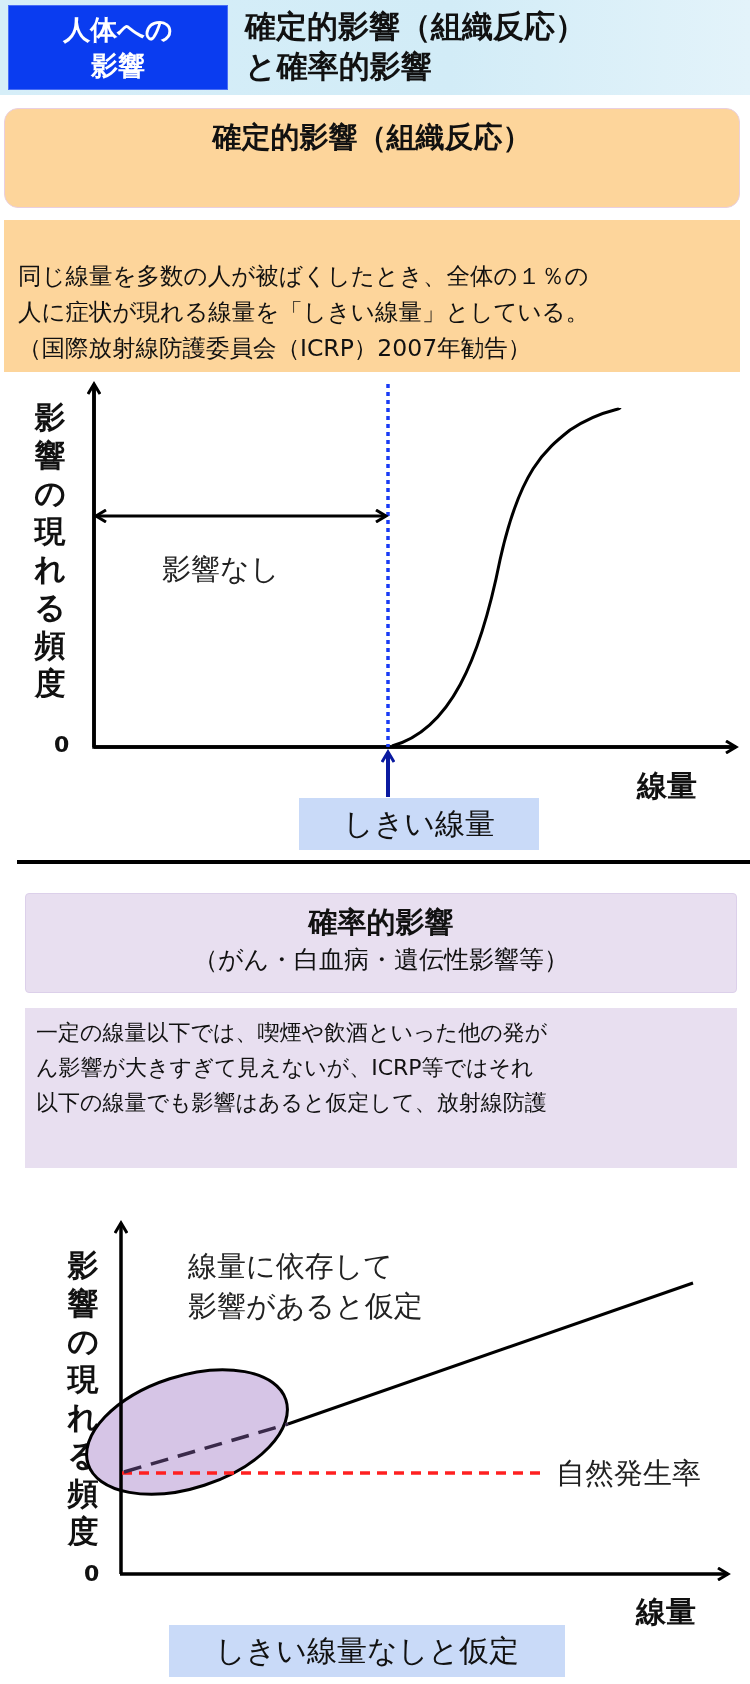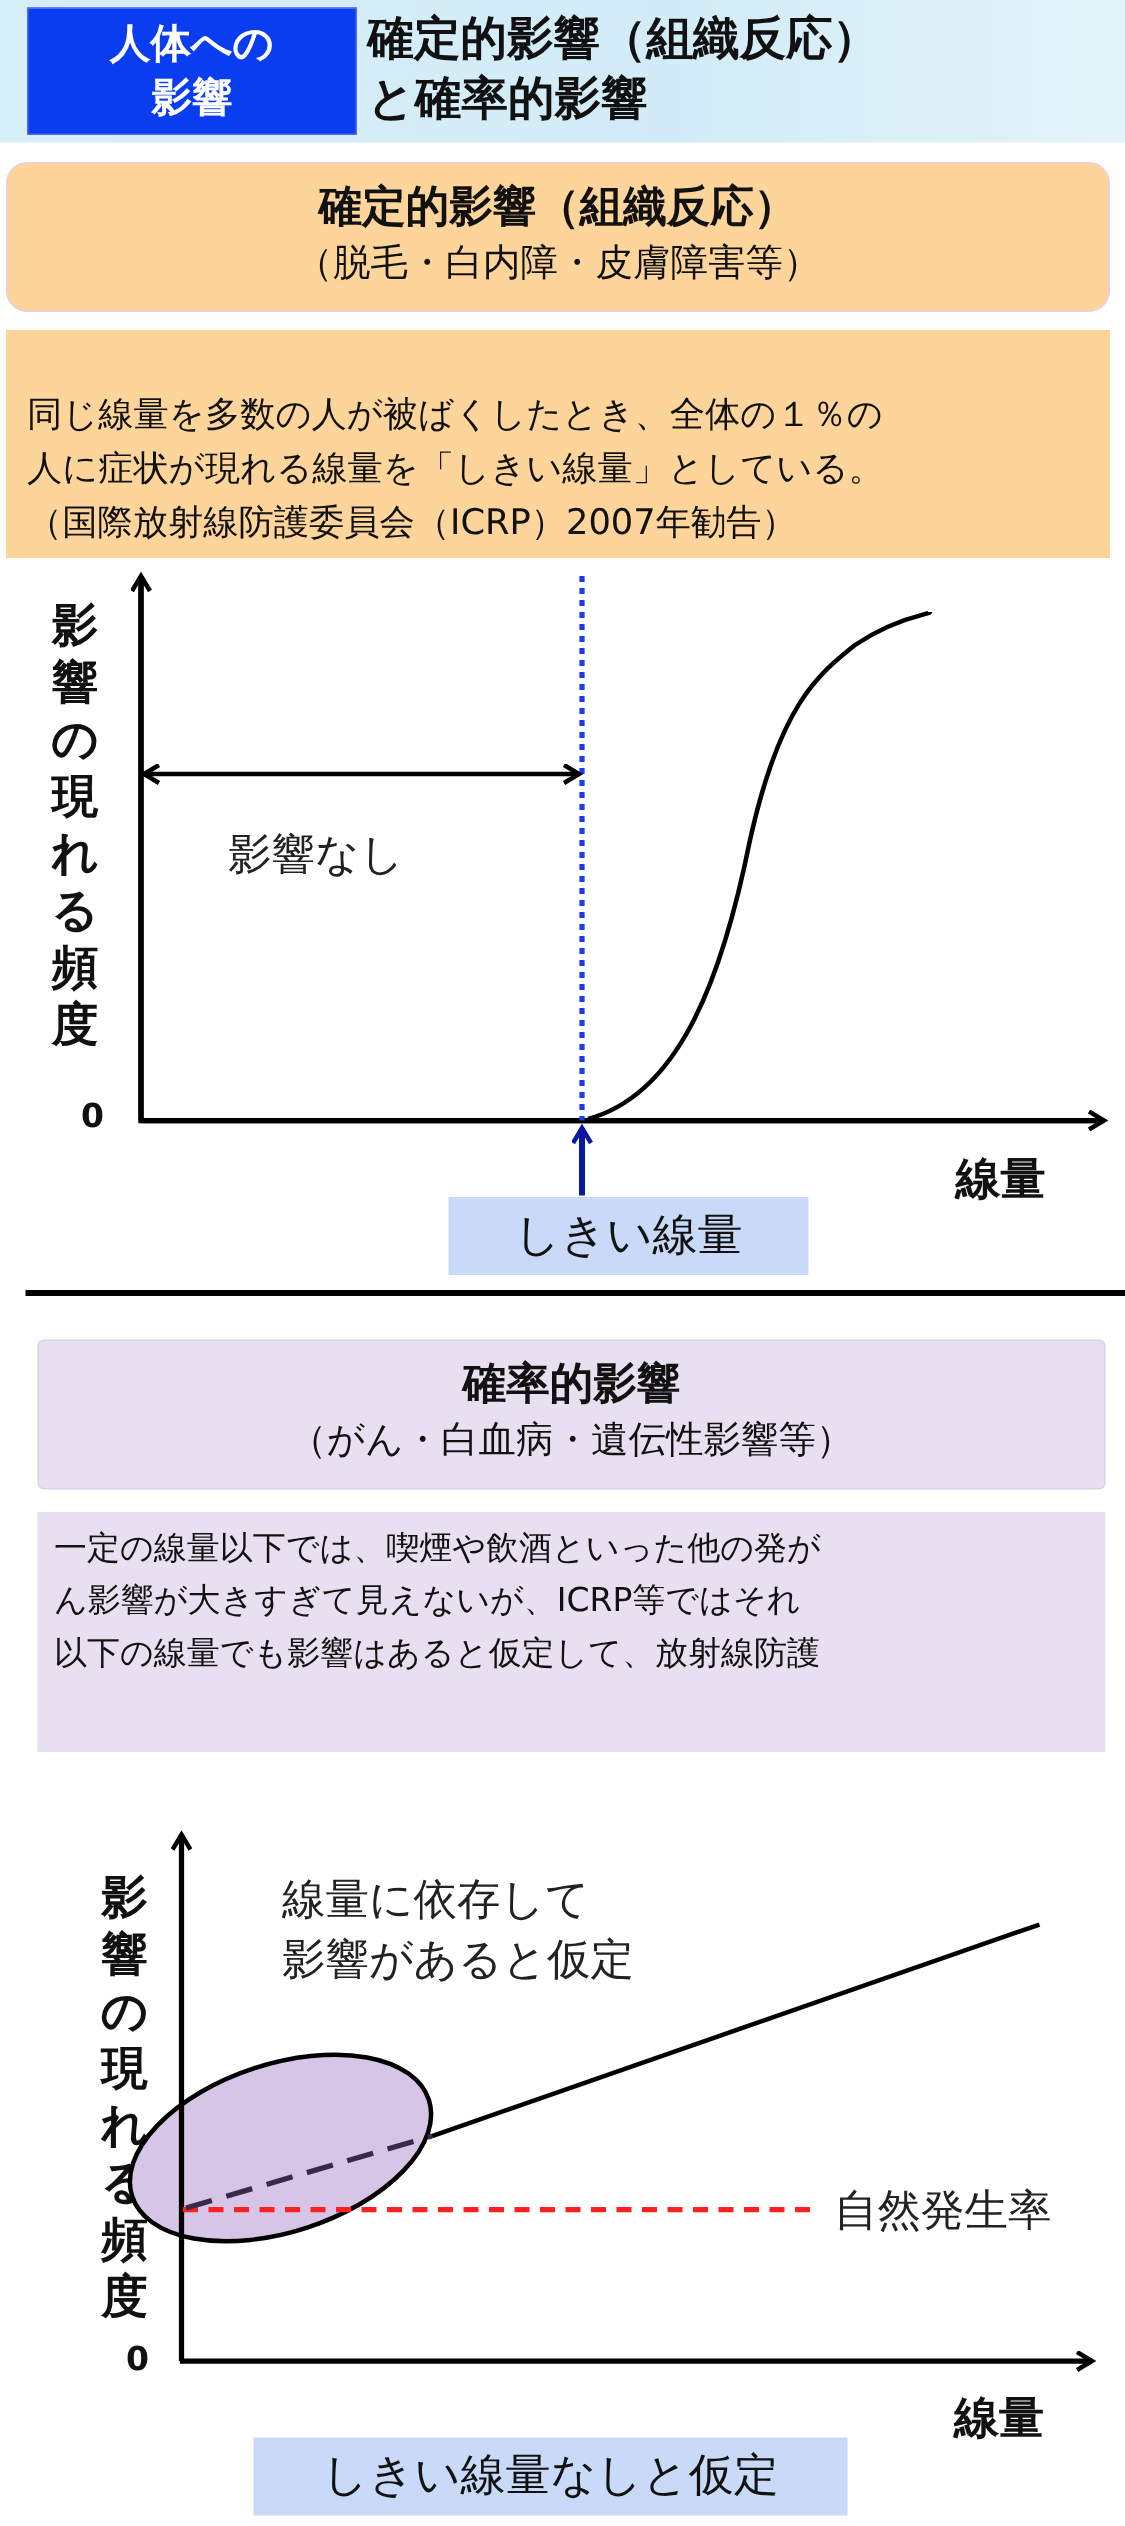--- a/index.html
+++ b/index.html
@@ -1,21 +1,21 @@
 <!DOCTYPE html>
 <html><head>
 <meta charset="utf-8">
 <style>
   * { box-sizing: border-box; margin: 0; padding: 0; }
   html, body { width: 750px; height: 1684px; background: #ffffff; overflow: hidden; }
   body { position: relative; font-family: "DejaVu Sans", "Liberation Sans", sans-serif; color: #111; }
 
   .header { position: absolute; left: 0; top: 0; width: 750px; height: 95px;
     background: linear-gradient(90deg, #d6eef8 0%, #d2ecf7 60%, #e3f3fa 100%); }
-  .header-badge { position: absolute; left: 18px; top: 5px; width: 220px; height: 85px;
+  .header-badge { position: absolute; left: 8px; top: 5px; width: 220px; height: 85px;
     background: #0a3cf0; color: #fff; font-weight: bold; font-size: 27px; line-height: 36px;
     text-align: center; padding-top: 6px; border: 1px solid #4a6ef5; }
   .header-title { position: absolute; left: 245px; top: 6px; font-size: 31px; font-weight: bold;
     line-height: 40px; color: #111; }
 
   .box-orange { position: absolute; left: 4px; top: 108px; width: 736px; height: 100px;
     background: #fdd59b; border: 1px solid #e9cfe0; border-radius: 14px; text-align: center; }
   .box-title { font-size: 29px; font-weight: bold; line-height: 40px; padding-top: 8px; }
   .box-sub { font-size: 25px; line-height: 36px; }
 
@@ -45,21 +45,20 @@
     <div>影響</div>
   </div>
   <div class="header-title">
     <div>確定的影響（組織反応）</div>
     <div>と確率的影響</div>
   </div>
 </div>
 
 <div class="box-orange">
   <div class="box-title">確定的影響（組織反応）</div>
-  <div class="box-sub">（脱毛・白内障・皮膚障害等）</div>
 </div>
 <div class="note-orange">
   <div>同じ線量を多数の人が被ばくしたとき、全体の１％の</div>
   <div>人に症状が現れる線量を「しきい線量」としている。</div>
   <div>（国際放射線防護委員会（ICRP）2007年勧告）</div>
 </div>
 
 <div class="ylabel" style="left:30px; top:398px;">
   <div>影</div>
     <div>響</div>
@@ -91,21 +90,21 @@
 
   <line x1="388" y1="384" x2="388" y2="747" stroke="#1a3cf5" stroke-width="3.5" stroke-dasharray="4,4"></line>
 
   <line x1="96" y1="516" x2="386" y2="516" stroke="#000" stroke-width="3" marker-start="url(#ahs)" marker-end="url(#ah)"></line>
 
   <path d="M392,746 C450,730 480,660 500,560 C520,470 545,450 570,430 C600,410 620,410 620,408" fill="none" stroke="#000" stroke-width="3"></path>
 
   <line x1="388" y1="797" x2="388" y2="752" stroke="#0a1aa0" stroke-width="4" marker-end="url(#ahb)"></line>
 </svg>
 
-<div class="annot" style="left:152px; top:549px;">影響なし</div>
+<div class="annot" style="left:162px; top:549px;">影響なし</div>
 <div class="xlabel" style="left:637px; top:766px;">線量</div>
 <div class="tag-blue" style="left:268px; top:798px; width:240px;margin-left:31px;">しきい線量</div>
 
 <div class="divider"></div>
 
 <div class="box-purple">
   <div class="box-title">確率的影響</div>
   <div class="box-sub">（がん・白血病・遺伝性影響等）</div>
 </div>
 <div class="note-purple">

